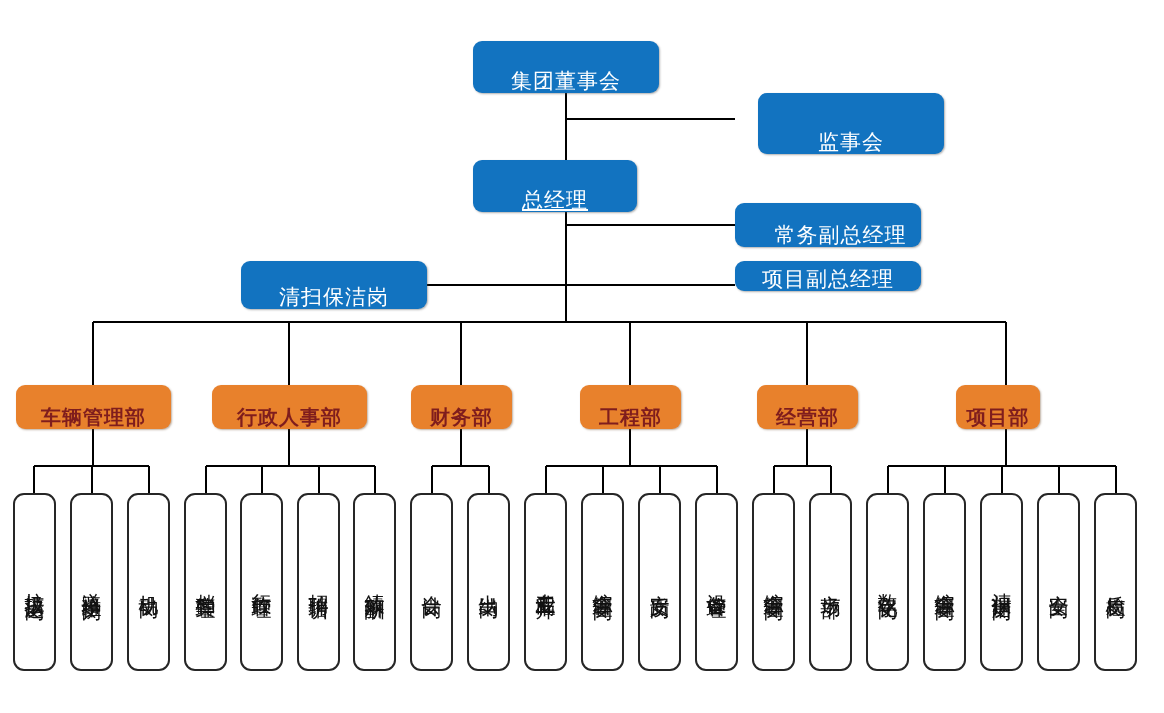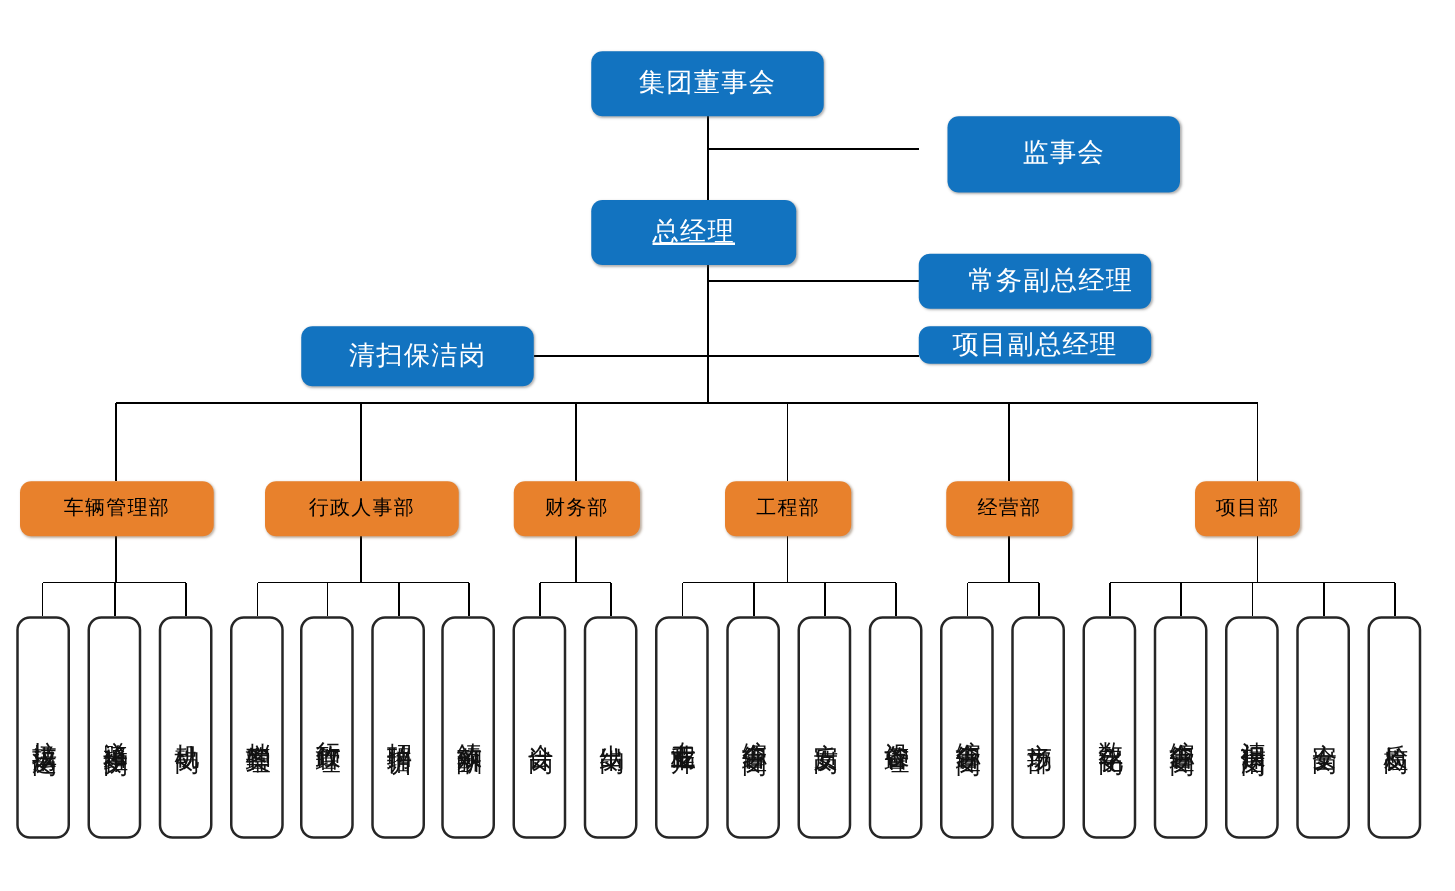--- a/index.html
+++ b/index.html
@@ -23,41 +23,42 @@
     left: 0;
     top: 0;
     width: 1164px;
     height: 713px;
     pointer-events: none;
   }
   .node {
     position: absolute;
     box-sizing: border-box;
     display: flex;
-    align-items: center;
+    align-items: flex-end;
     justify-content: center;
     text-align: center;
     line-height: 1.15;
     white-space: nowrap;
   }
   .node-exec {
     background: #1273c0;
     color: #ffffff;
     border-radius: 9px;
     font-size: 21px;
     letter-spacing: 1px;
     box-shadow: 1px 1px 2px rgba(80,80,80,0.45);
   }
   .node-dept {
     background: #e8812c;
-    color: #000000;
+    color: #7f1d1d;
     border-radius: 9px;
-    font-size: 16px;
+    font-size: 20px;
     letter-spacing: 1px;
     box-shadow: 1px 1px 2px rgba(110,80,50,0.45);
+    font-weight: bold;
   }
   .node-leaf {
     background: #ffffff;
     color: #111111;
     border: 2px solid #262626;
     border-radius: 11px;
     font-size: 20px;
     letter-spacing: 2px;
     writing-mode: vertical-rl;
     text-orientation: upright;

